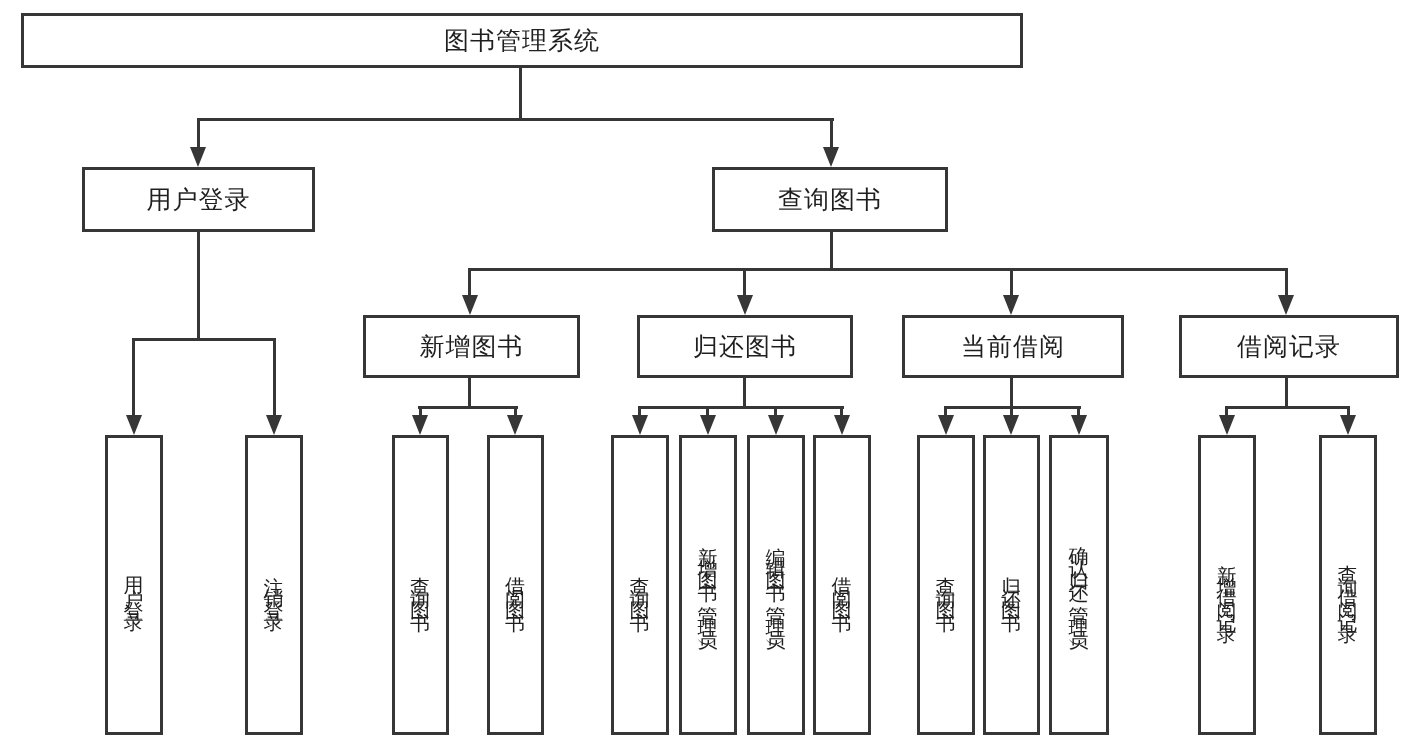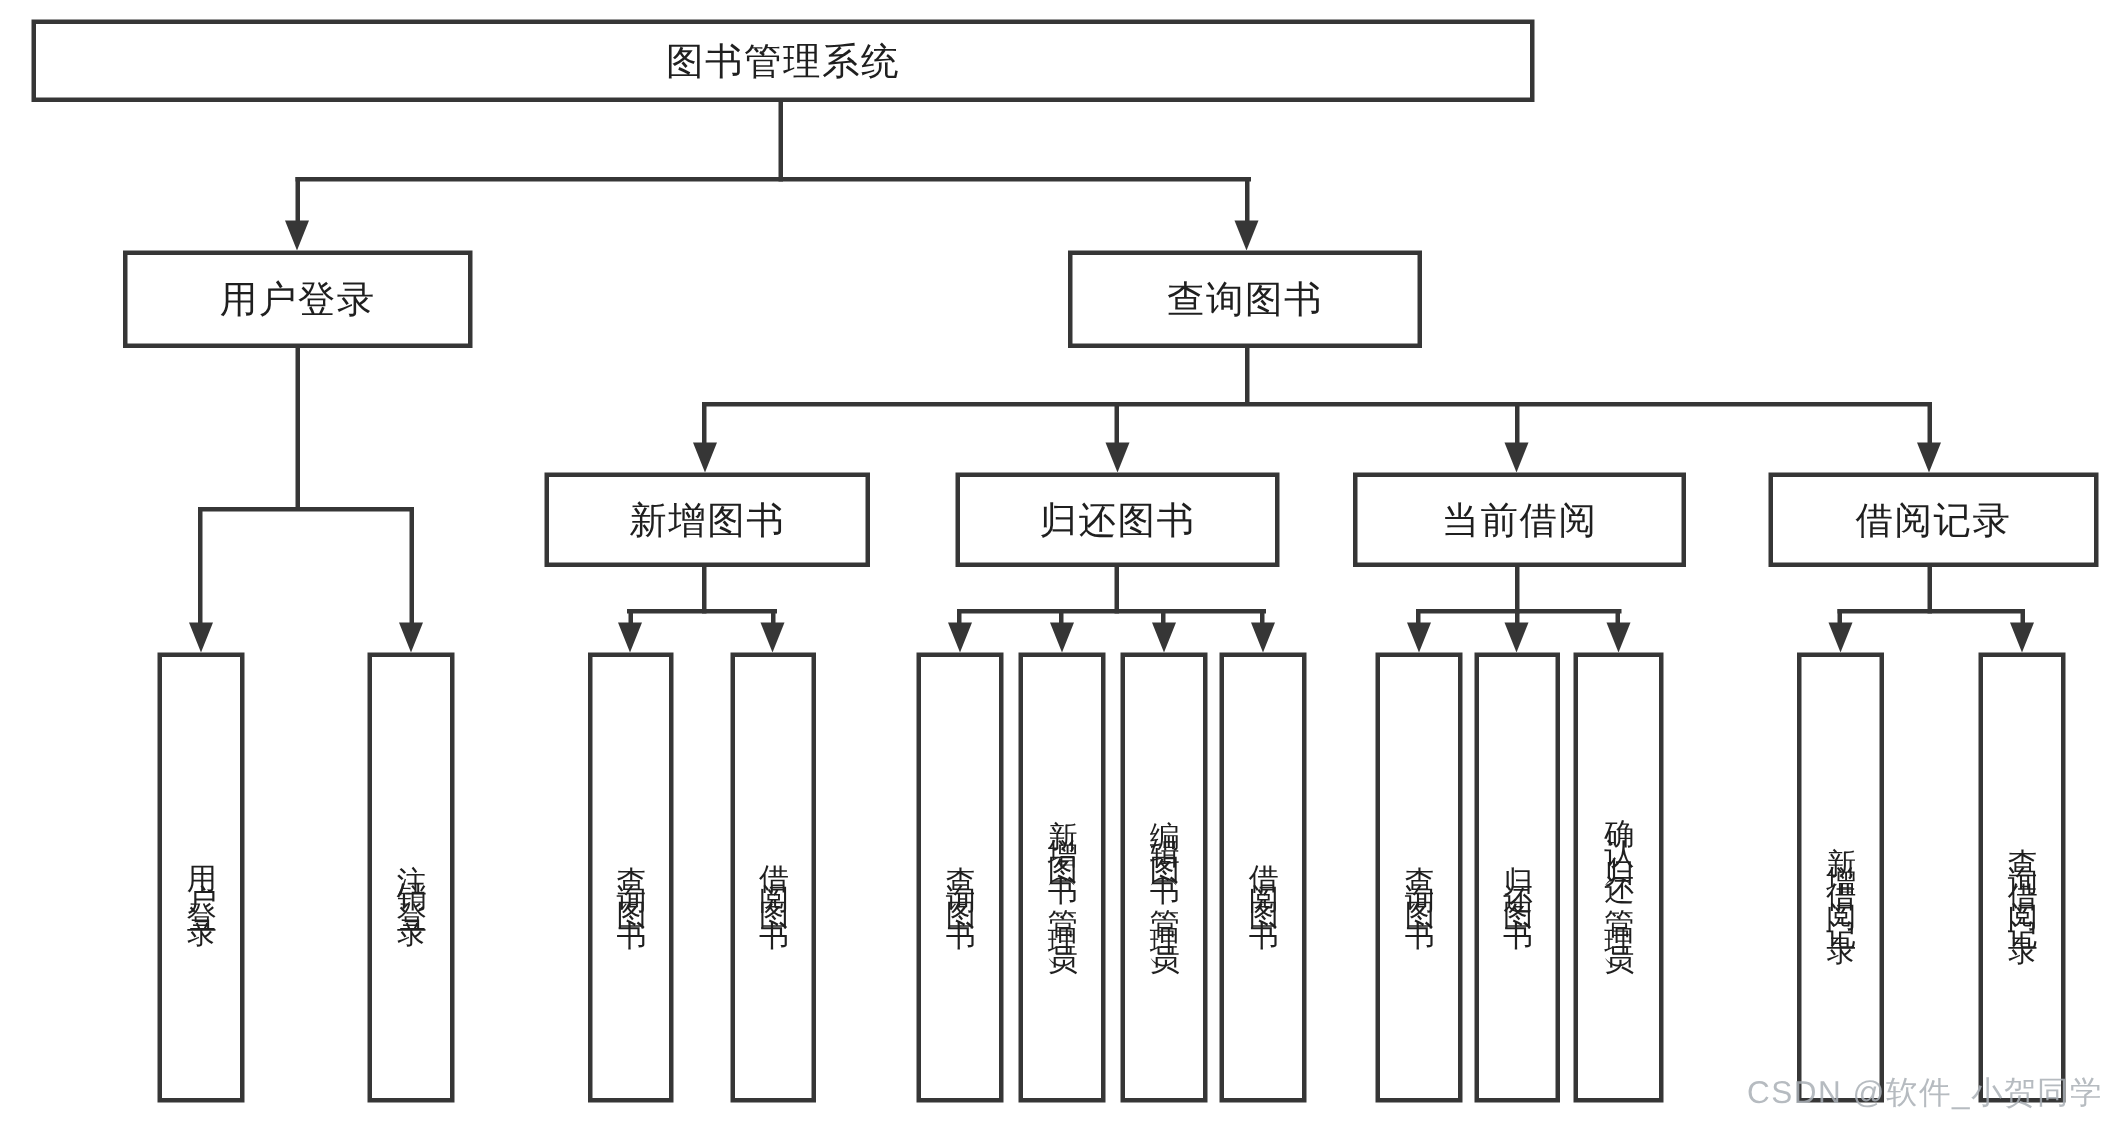--- a/index.html
+++ b/index.html
@@ -186,15 +186,14 @@
     <span class="vtext">确认归还（管理员）</span>
   </div>
 
   <div class="vbox" style="left:1198px;top:435px;width:58px;height:300px;">
     <span class="vtext">新增借阅记录</span>
   </div>
   <div class="vbox" style="left:1319px;top:435px;width:58px;height:300px;">
     <span class="vtext">查询借阅记录</span>
   </div>
 
-  <div class="watermark">CSDN @软件_小贺同学</div>
 
 </div>
 
 </body></html>

